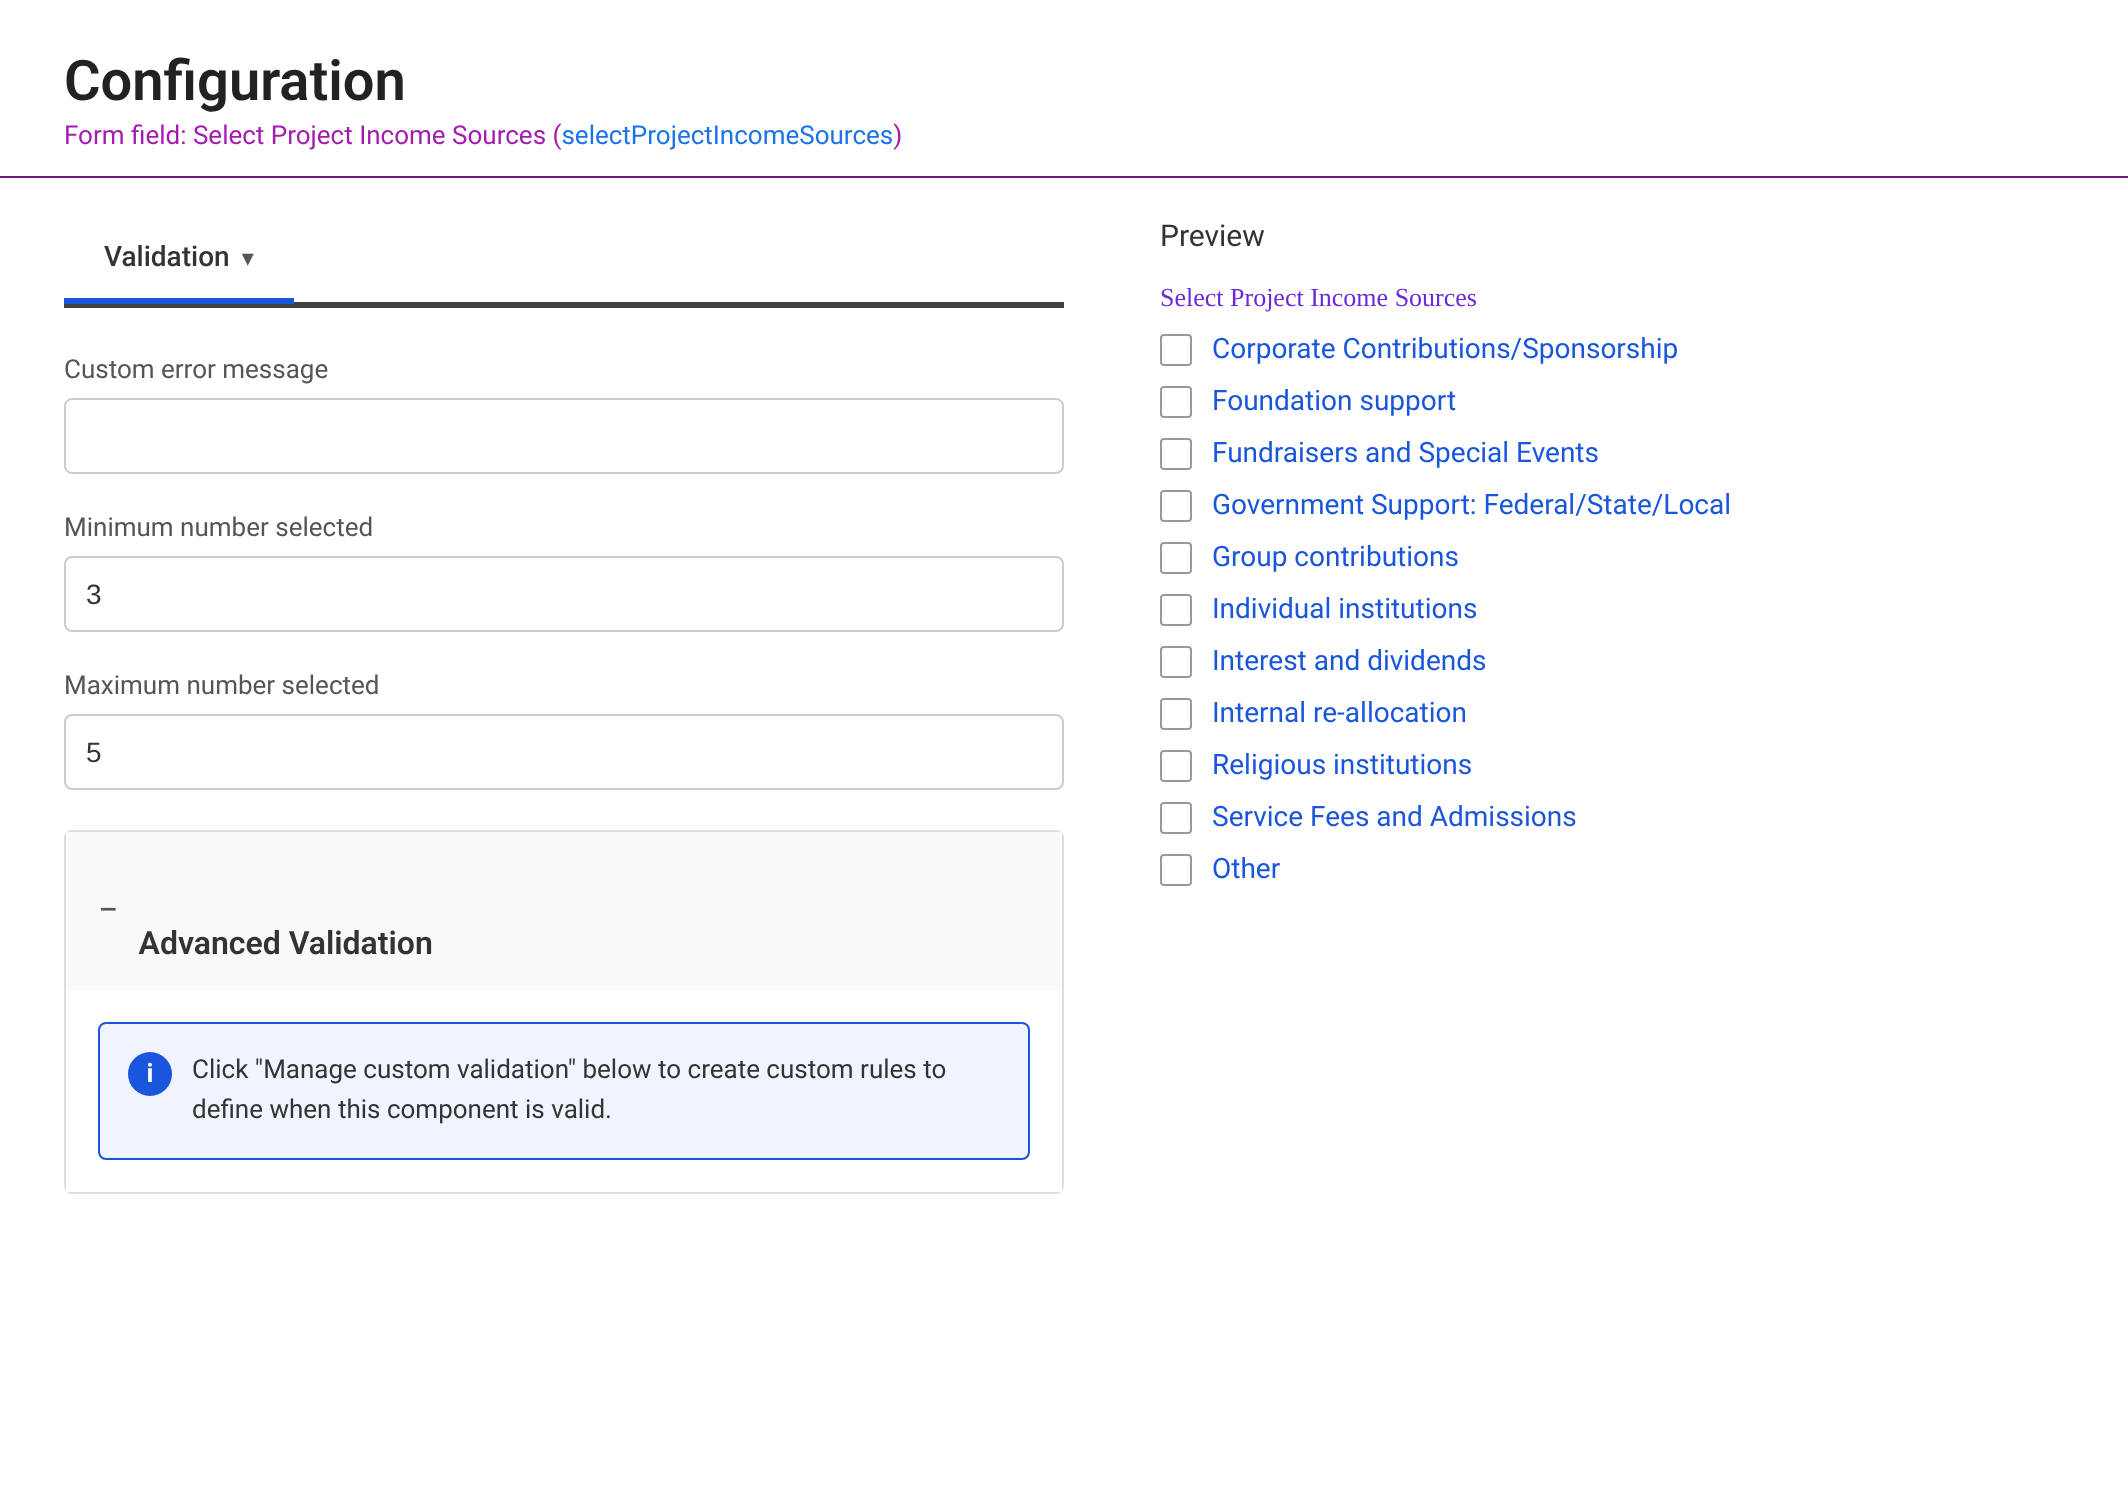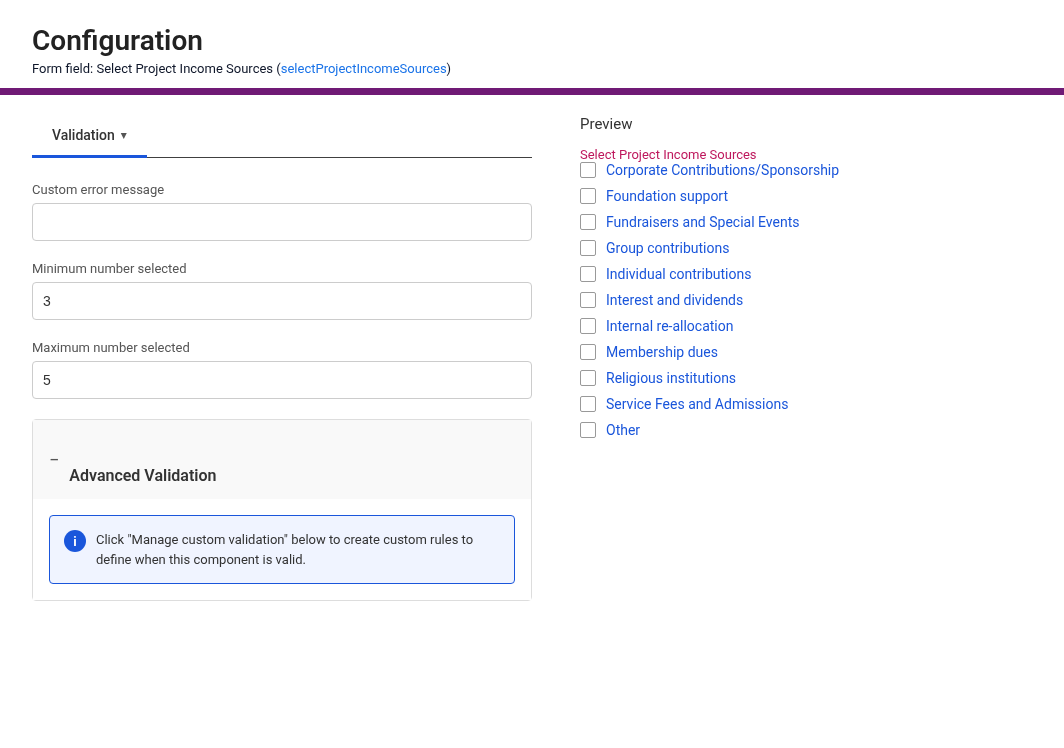--- a/index.html
+++ b/index.html
@@ -11,50 +11,50 @@
     }
     .page-wrapper {
       width: 1064px;
       min-height: 748px;
       background: #fff;
       padding: 0;
     }
     
     .header {
       padding: 24px 32px 12px 32px;
-      border-bottom: 7px solid #701a75;
+      border-bottom: 1px solid #701a75;
     }
     .header-title {
       font-size: 28px;
       font-weight: 600;
       color: #222;
       margin-bottom: 4px;
     }
     .header-subtitle {
       font-size: 13px;
       color: #555;
     }
     .header-subtitle span {
-      color: #0f172a;
+      color: #a21caf;
     }
     
     .main-content {
       display: flex;
       padding: 20px 32px;
       gap: 0;
     }
     
     .left-panel {
       width: 500px;
       flex-shrink: 0;
     }
     
     .tabs {
       display: flex;
-      border-bottom: 1px solid #404040;
+      border-bottom: 3px solid #404040;
       margin-bottom: 24px;
     }
     .tab-item {
       display: flex;
       align-items: center;
       gap: 6px;
       padding: 12px 20px;
       cursor: pointer;
       font-size: 14px;
       font-weight: 500;
@@ -173,21 +173,23 @@
       padding-left: 48px;
     }
     .preview-title {
       font-size: 15px;
       font-weight: 400;
       color: #333;
       margin-bottom: 14px;
     }
     .preview-label {
       font-size: 13px;
-      color: #be185d;
+      color: #6d28d9;
+      margin-bottom: 10px;
+      font-family: Liberation Serif, serif;
     }
     .checkbox-list {
       display: flex;
       flex-direction: column;
       gap: 10px;
     }
     .checkbox-item {
       display: flex;
       align-items: center;
       gap: 10px;
@@ -270,37 +272,37 @@
           <div class="checkbox-item">
             <div class="check-box"></div>
             <span class="check-label">Foundation support</span>
           </div>
           <div class="checkbox-item">
             <div class="check-box"></div>
             <span class="check-label">Fundraisers and Special Events</span>
           </div>
           <div class="checkbox-item">
             <div class="check-box"></div>
+            <span class="check-label">Government Support: Federal/State/Local</span>
+          </div>
+          <div class="checkbox-item">
+            <div class="check-box"></div>
             <span class="check-label">Group contributions</span>
           </div>
           <div class="checkbox-item">
             <div class="check-box"></div>
-            <span class="check-label">Individual contributions</span>
+            <span class="check-label">Individual institutions</span>
           </div>
           <div class="checkbox-item">
             <div class="check-box"></div>
             <span class="check-label">Interest and dividends</span>
           </div>
           <div class="checkbox-item">
             <div class="check-box"></div>
             <span class="check-label">Internal re-allocation</span>
-          </div>
-          <div class="checkbox-item">
-            <div class="check-box"></div>
-            <span class="check-label">Membership dues</span>
           </div>
           <div class="checkbox-item">
             <div class="check-box"></div>
             <span class="check-label">Religious institutions</span>
           </div>
           <div class="checkbox-item">
             <div class="check-box"></div>
             <span class="check-label">Service Fees and Admissions</span>
           </div>
           <div class="checkbox-item">

